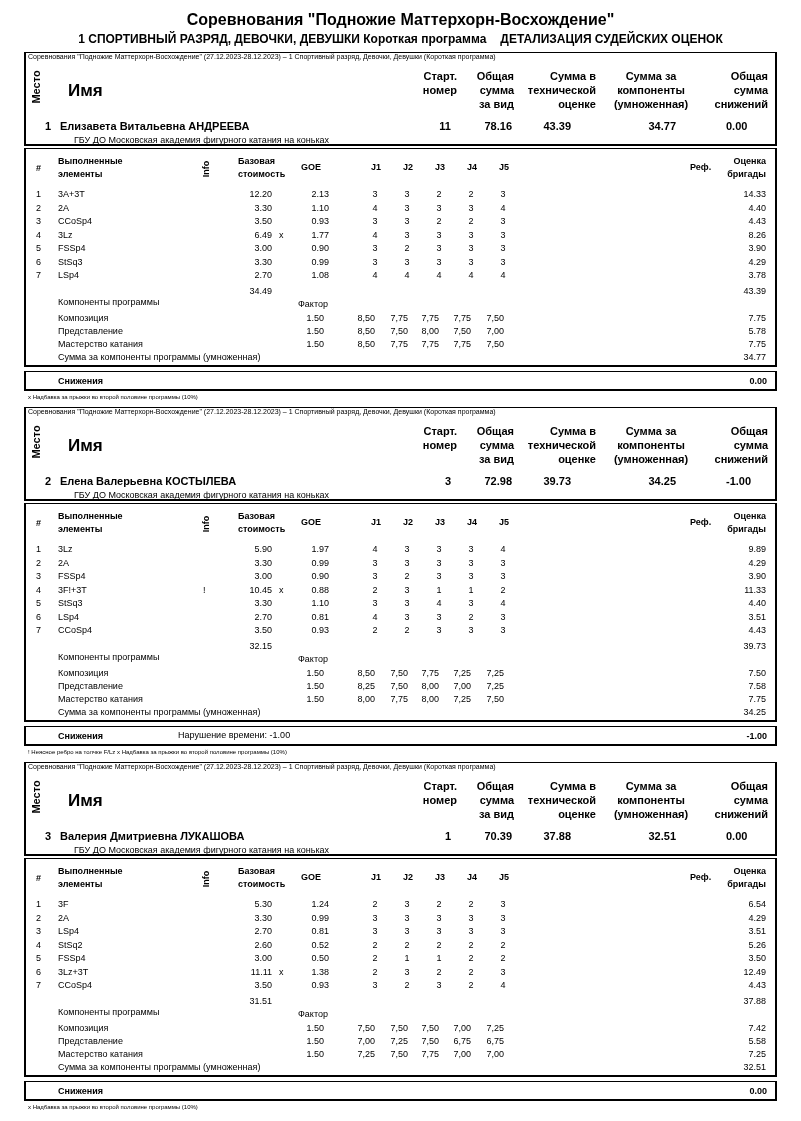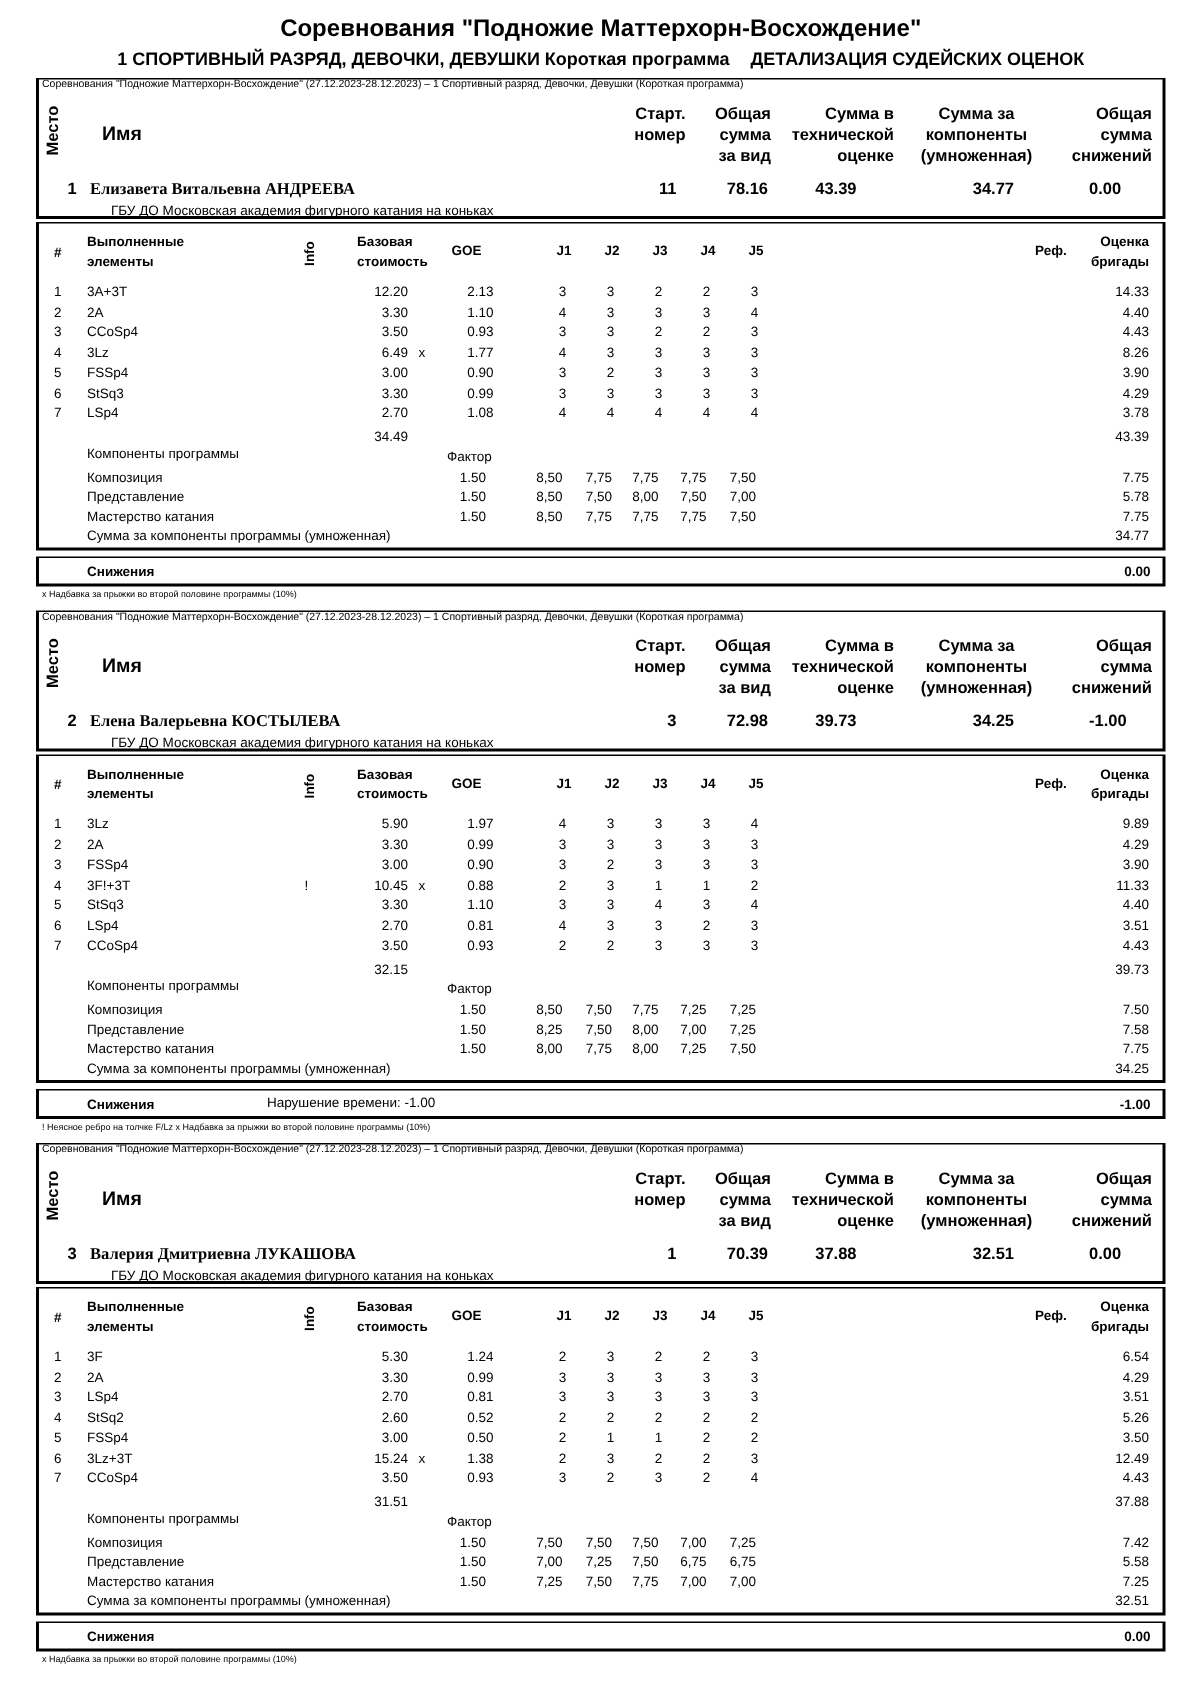--- a/index.html
+++ b/index.html
@@ -12,23 +12,23 @@
   .subtitle .gap { display: inline-block; width: 14px; }
 
   .skater { position: absolute; left: 24px; width: 753px; }
   .hdr-box { position: absolute; left: 0; top: 0; width: 753px; height: 94px;
              border: 2px solid #000; border-top-width: 1px; box-sizing: border-box; }
   .hdr-caption { position: absolute; left: 2px; top: 0px; font-size: 7px; white-space: nowrap; }
   .mesto { position: absolute; left: 6px; top: 15px; width: 14px; height: 40px; }
   .mesto span { position: absolute; left: -13px; top: 13px; transform: rotate(-90deg);
                 font-size: 11px; font-weight: bold; white-space: nowrap; }
   .col-h { position: absolute; font-size: 11px; font-weight: bold; line-height: 14px; text-align: right; }
-  .name-h { position: absolute; left: 42px; top: 28px; font-size: 13px; font-weight: bold; }
+  .name-h { position: absolute; left: 42px; top: 28px; font-size: 17px; font-weight: bold; }
   .place { position: absolute; left: 19px; top: 67px; font-size: 11px; font-weight: bold; }
-  .sk-name { position: absolute; left: 34px; top: 67px; font-size: 11px; font-weight: bold; font-family: Liberation Serif, serif; }
+  .sk-name { position: absolute; left: 34px; top: 67px; font-size: 11px; font-weight: bold; }
   .club { position: absolute; left: 48px; top: 82px; font-size: 9px; }
   .val { position: absolute; top: 67px; font-size: 11px; font-weight: bold; text-align: right; }
 
   .el-box { position: absolute; left: 0; top: 96px; width: 753px; height: 219px;
             border: 2px solid #000; border-top-width: 1px; box-sizing: border-box; }
   .th { position: absolute; font-size: 9px; font-weight: bold; line-height: 13px; }
   .info-h { position: absolute; left: 176px; top: 10px; width: 12px; height: 22px; }
   .info-h span { position: absolute; left: -4px; top: 5px; transform: rotate(-90deg);
                  font-size: 9px; font-weight: bold; }
   .row { position: absolute; left: 0; width: 753px; height: 13px; font-size: 9px; }
@@ -639,21 +639,21 @@
             <span class="c-j" style="left: 343px;">2</span>
             <span class="c-j" style="left: 375px;">1</span>
             <span class="c-j" style="left: 407px;">1</span>
             <span class="c-j" style="left: 439px;">2</span>
             <span class="c-j" style="left: 471px;">2</span>
           </div>
           <div class="row" style="top: 107.5px;">
             <span class="c-num">6</span>
             <span class="c-el">3Lz+3T</span>
             <span class="c-info"></span>
-            <span class="c-base">15.24</span>
+            <span class="c-base">11.11</span>
             <span class="c-x">x</span>
             <span class="c-goe">1.38</span>
             <span class="c-score">12.49</span>
             <span class="c-j" style="left: 343px;">2</span>
             <span class="c-j" style="left: 375px;">3</span>
             <span class="c-j" style="left: 407px;">2</span>
             <span class="c-j" style="left: 439px;">2</span>
             <span class="c-j" style="left: 471px;">3</span>
           </div>
           <div class="row" style="top: 121px;">

